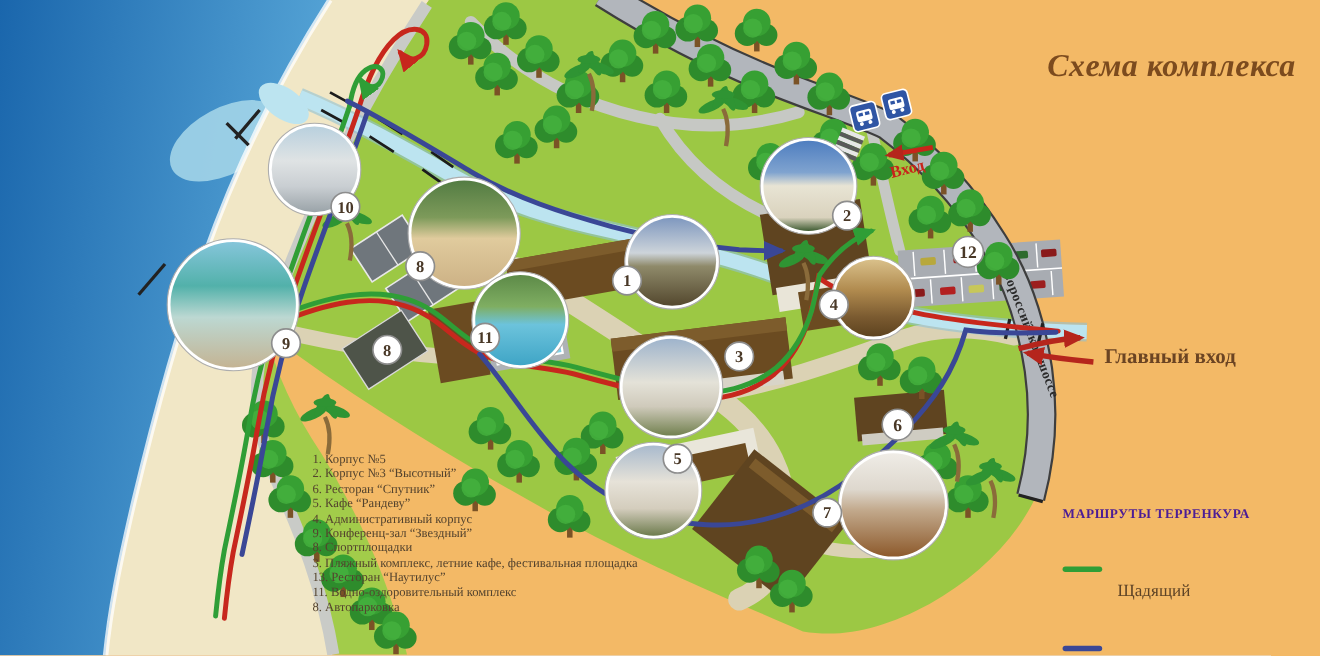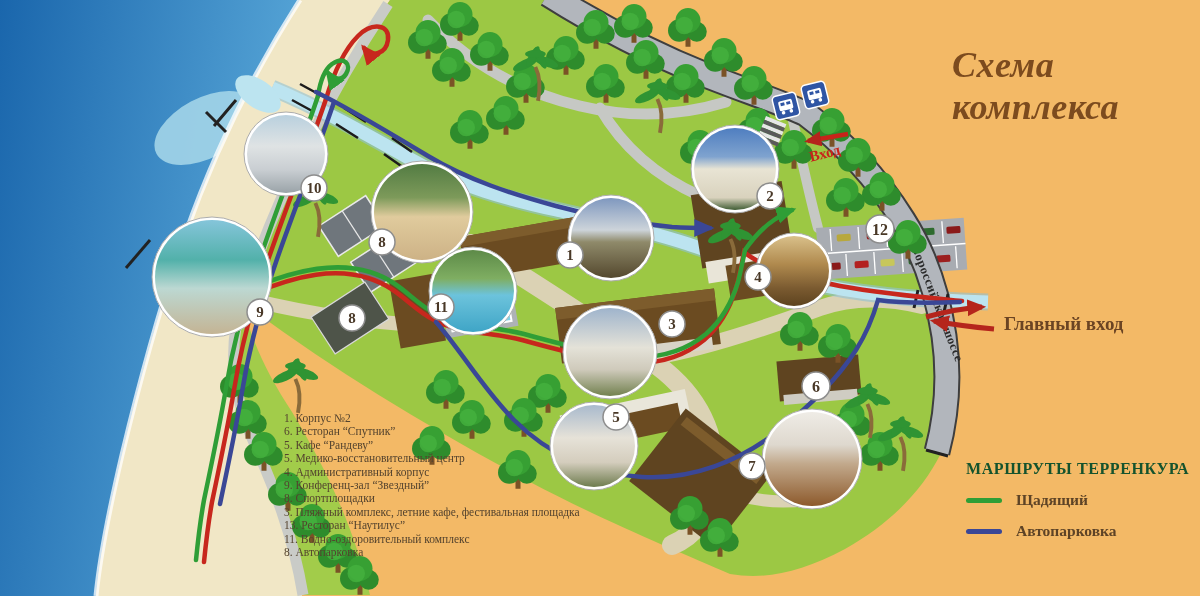--- a/index.html
+++ b/index.html
@@ -1,26 +1,26 @@
 <!DOCTYPE html>
 <html><head>
 <meta charset="utf-8">
 <style>
   html,body{margin:0;padding:0;background:#e8e8e8;}
   .stage{position:relative;width:1200px;height:596px;overflow:hidden;background:#f3b966;
          font-family:"Liberation Serif","DejaVu Serif",serif;}
   .stage svg{position:absolute;left:0;top:0;}
-  .map-title{position:absolute;left:952px;top:44px;width:245px;font-size:36px;font-style:italic;
+  .map-title{position:absolute;left:952px;top:44px;width:245px;font-size:29px;font-style:italic;
              font-weight:bold;color:#7c4b1e;letter-spacing:.5px;}
   #legend-list{position:absolute;left:284px;top:412px;font-size:11.5px;line-height:13.4px;color:#54432e;}
   .routes-panel{position:absolute;left:966px;top:460px;}
-  .routes-title{font-size:16px;font-weight:bold;color:#14532d;letter-spacing:.6px;}
+  .routes-title{font-size:12px;font-weight:bold;color:#4c1d95;letter-spacing:.6px;}
   .route-row{display:flex;align-items:center;margin-top:13px;}
   .chip{width:36px;height:5px;border-radius:2.5px;margin-right:14px;}
-  .route-lbl{font-size:15.5px;font-weight:bold;color:#5d4326;}
+  .route-lbl{font-size:15.5px;font-weight:normal;color:#5d4326;margin-top:41px;}
   .badge-num{font-weight:bold;fill:#493827;font-family:"Liberation Serif","DejaVu Serif",serif;}
   .t-red{fill:#c8241a;font-size:15px;font-weight:bold;}
   .t-main{fill:#6b4423;font-size:19px;font-weight:bold;}
   .t-road{fill:#2b2b2b;font-size:12.5px;font-weight:bold;letter-spacing:.5px;}
 </style>
 </head>
 <body>
 
 <div class="stage">
 <svg width="1200" height="596" viewBox="0 0 1200 596">
@@ -421,24 +421,24 @@
         </g>
         <g>
           <circle cx="880" cy="229" r="14" fill="#fff" stroke="#8d8d8d" stroke-width="1.5"></circle>
           <text x="880" y="229" dy="0.35em" text-anchor="middle" class="badge-num" font-size="16">12</text>
         </g>
       </g>
 </svg>
 
 <div class="map-title">Схема комплекса</div>
 <div id="legend-list">
-      <div>1. Корпус №2</div>
+      <div>1. Корпус №5</div>
+      <div>2. Корпус №3 “Высотный”</div>
       <div>6. Ресторан “Спутник”</div>
       <div>5. Кафе “Рандеву”</div>
-      <div>5. Медико-восстановительный центр</div>
       <div>4. Административный корпус</div>
       <div>9. Конференц-зал “Звездный”</div>
       <div>8. Спортплощадки</div>
       <div>3. Пляжный комплекс, летние кафе, фестивальная площадка</div>
       <div>13. Ресторан “Наутилус”</div>
       <div>11. Водно-оздоровительный комплекс</div>
       <div>8. Автопарковка</div>
     </div>
 <div class="routes-panel">
   <div class="routes-title">МАРШРУТЫ ТЕРРЕНКУРА</div>

